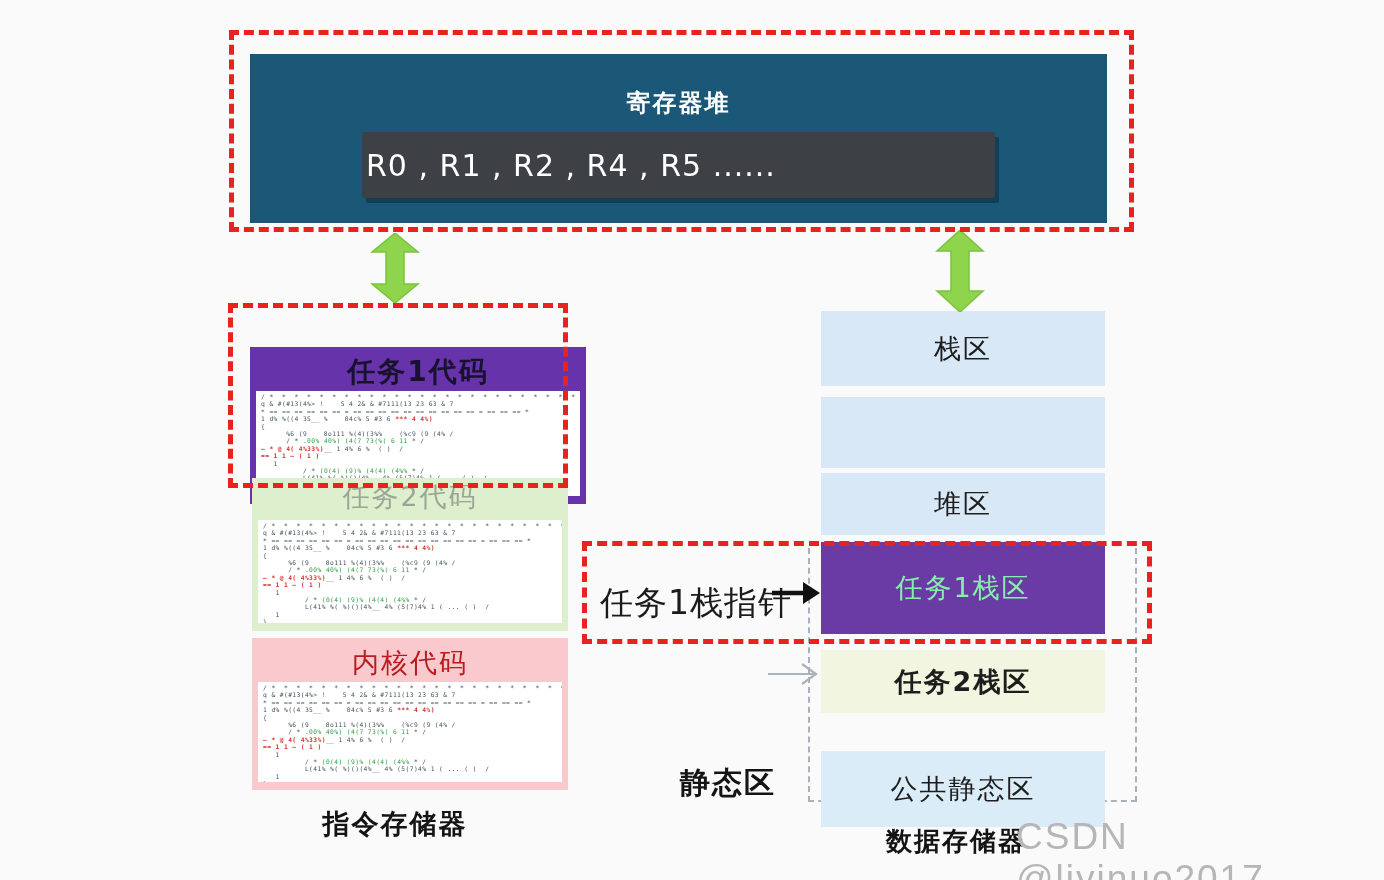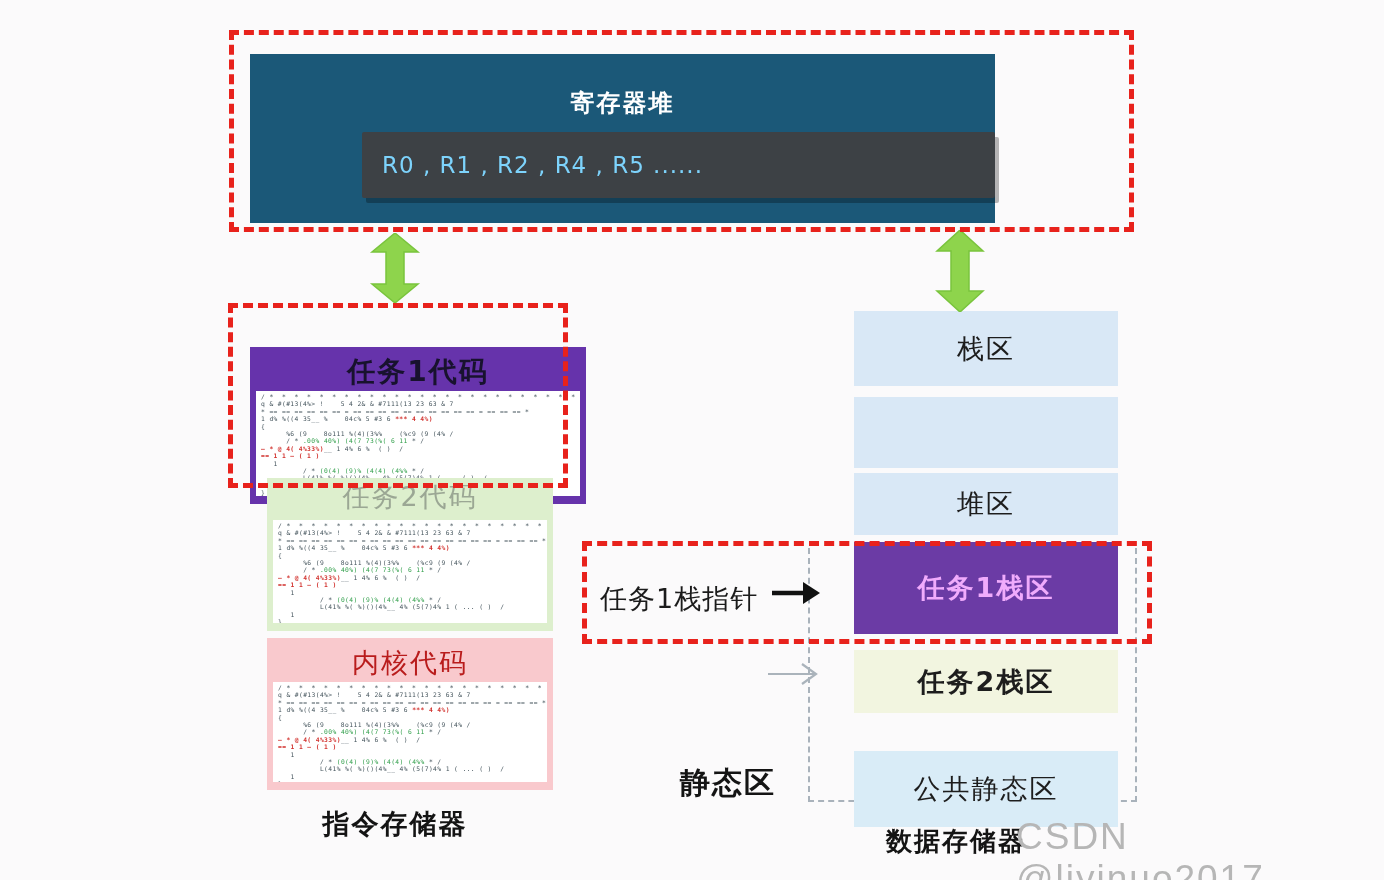--- a/index.html
+++ b/index.html
@@ -9,42 +9,42 @@
     font-family:"DejaVu Sans","Liberation Sans",sans-serif;
   }
   
   .red-dashed{ position:absolute; border:5px dashed #e8221c; z-index:6; pointer-events:none; }
   #red-top   { left:229px; top:30px;  width:895px; height:192px; }
   #red-task1 { left:228px; top:303px; width:330px; height:175px; }
   #red-ptr   { left:582px; top:541px; width:560px; height:93px; }
 
   
   .teal-box{
-    position:absolute; left:250px; top:54px; width:745px; height:169px;
+    position:absolute; left:250px; top:54px; width:857px; height:169px;
     background:#1b5878; z-index:2;
   }
   .reg-title{
     position:absolute; left:0; right:0; top:33px; text-align:center;
     color:#ffffff; font-size:24px; font-weight:bold; letter-spacing:2px;
   }
   .reg-strip{
     position:absolute; left:112px; top:78px; width:633px; height:66px;
     background:#3d4145; border-radius:2px;
     box-shadow:4px 5px 0 rgba(0,0,0,0.28);
     display:flex; align-items:center;
   }
-  .reg-strip span{ color:#7dd3fc; font-size:23px; padding-left:20px; letter-spacing:1px; }
+  .reg-strip span{ color:#ffffff; font-size:30px; padding-left:4px; letter-spacing:1px; }
 
   
   .dbl-arrow{ position:absolute; z-index:3; }
   #arrow-left { left:369px; top:233px; }
   #arrow-right{ left:934px; top:230px; }
 
   
-  .code-block{ position:absolute; left:267px; width:286px; z-index:2; }
+  .code-block{ position:absolute; left:252px; width:316px; z-index:2; }
   .code-title{ text-align:center; letter-spacing:2px; }
   #task1-block{ left:250px; top:315px; width:336px; height:157px; background:#6633ab;margin-top:32px; }
   #task1-block .code-title{ margin-top:6px; font-size:28px; font-weight:600; color:#18122e; }
   #task2-block{ top:478px; height:153px; background:#ddefcd; }
   #task2-block .code-title{ margin-top:1px; font-size:27px; font-weight:500; color:#9ba794; }
   #kernel-block{ top:638px; height:152px; background:#f9c9cd; }
   #kernel-block .code-title{ margin-top:7px; font-size:27px; font-weight:500; color:#b91c1c; }
   .code-panel{
     position:absolute; left:6px; right:6px; bottom:8px; top:44px;
     background:#ffffff; overflow:hidden; padding:2px 5px;
@@ -61,32 +61,32 @@
   }
   #instr-label{ left:260px; top:806px; width:270px; text-align:center; font-size:27px; }
   #data-label { left:886px; top:824px; font-size:26px; }
 
   
   .gray-dashed{
     position:absolute; left:808px; top:548px; width:325px; height:252px; z-index:1;
     border-left:2px dashed #a9b2bb; border-right:2px dashed #a9b2bb; border-bottom:2px dashed #a9b2bb;
   }
   .region{
-    position:absolute; left:854px; width:264px; z-index:2;
+    position:absolute; left:821px; width:284px; z-index:2;
     display:flex; align-items:center; justify-content:center;
     font-size:27px; color:#1d1d1d; letter-spacing:2px;
   }
   #region-stack { top:311px; height:75px; background:#d9e8f6; }
   #region-empty { top:397px; height:71px; background:#d9e8f6; }
   #region-heap  { top:473px; height:62px; background:#d9e8f6; }
-  #region-task1 { top:542px; height:92px; background:#6b3ba5; color:#f0abfc; font-weight:700; }
+  #region-task1 { top:542px; height:92px; background:#6b3ba5; color:#86efac; font-weight:400; }
   #region-task2 { top:650px; height:63px; background:#f2f5e0; font-weight:600;text-align:right; }
   #region-static{ top:717px; height:76px; background:#d9ecf7; font-weight:500;margin-top:34px; }
 
-  .ptr-label{ position:absolute; z-index:7; font-size:27px; letter-spacing:1px; }
+  .ptr-label{ position:absolute; z-index:7; font-size:33px; letter-spacing:1px; }
   #ptr1-label{ left:600px; top:581px; color:#1b1b1b; font-weight:500; }
   #ptr2-label{ left:603px; top:660px; color:#c5c8cc; font-weight:500; }
   .ptr-arrow{ position:absolute; z-index:7; }
   #ptr1-arrow{ left:770px; top:578px; }
   #ptr2-arrow{ left:766px; top:659px; }
 
   #static-label{ left:680px; top:763px; font-size:30px; }
 
   
   .watermark{

